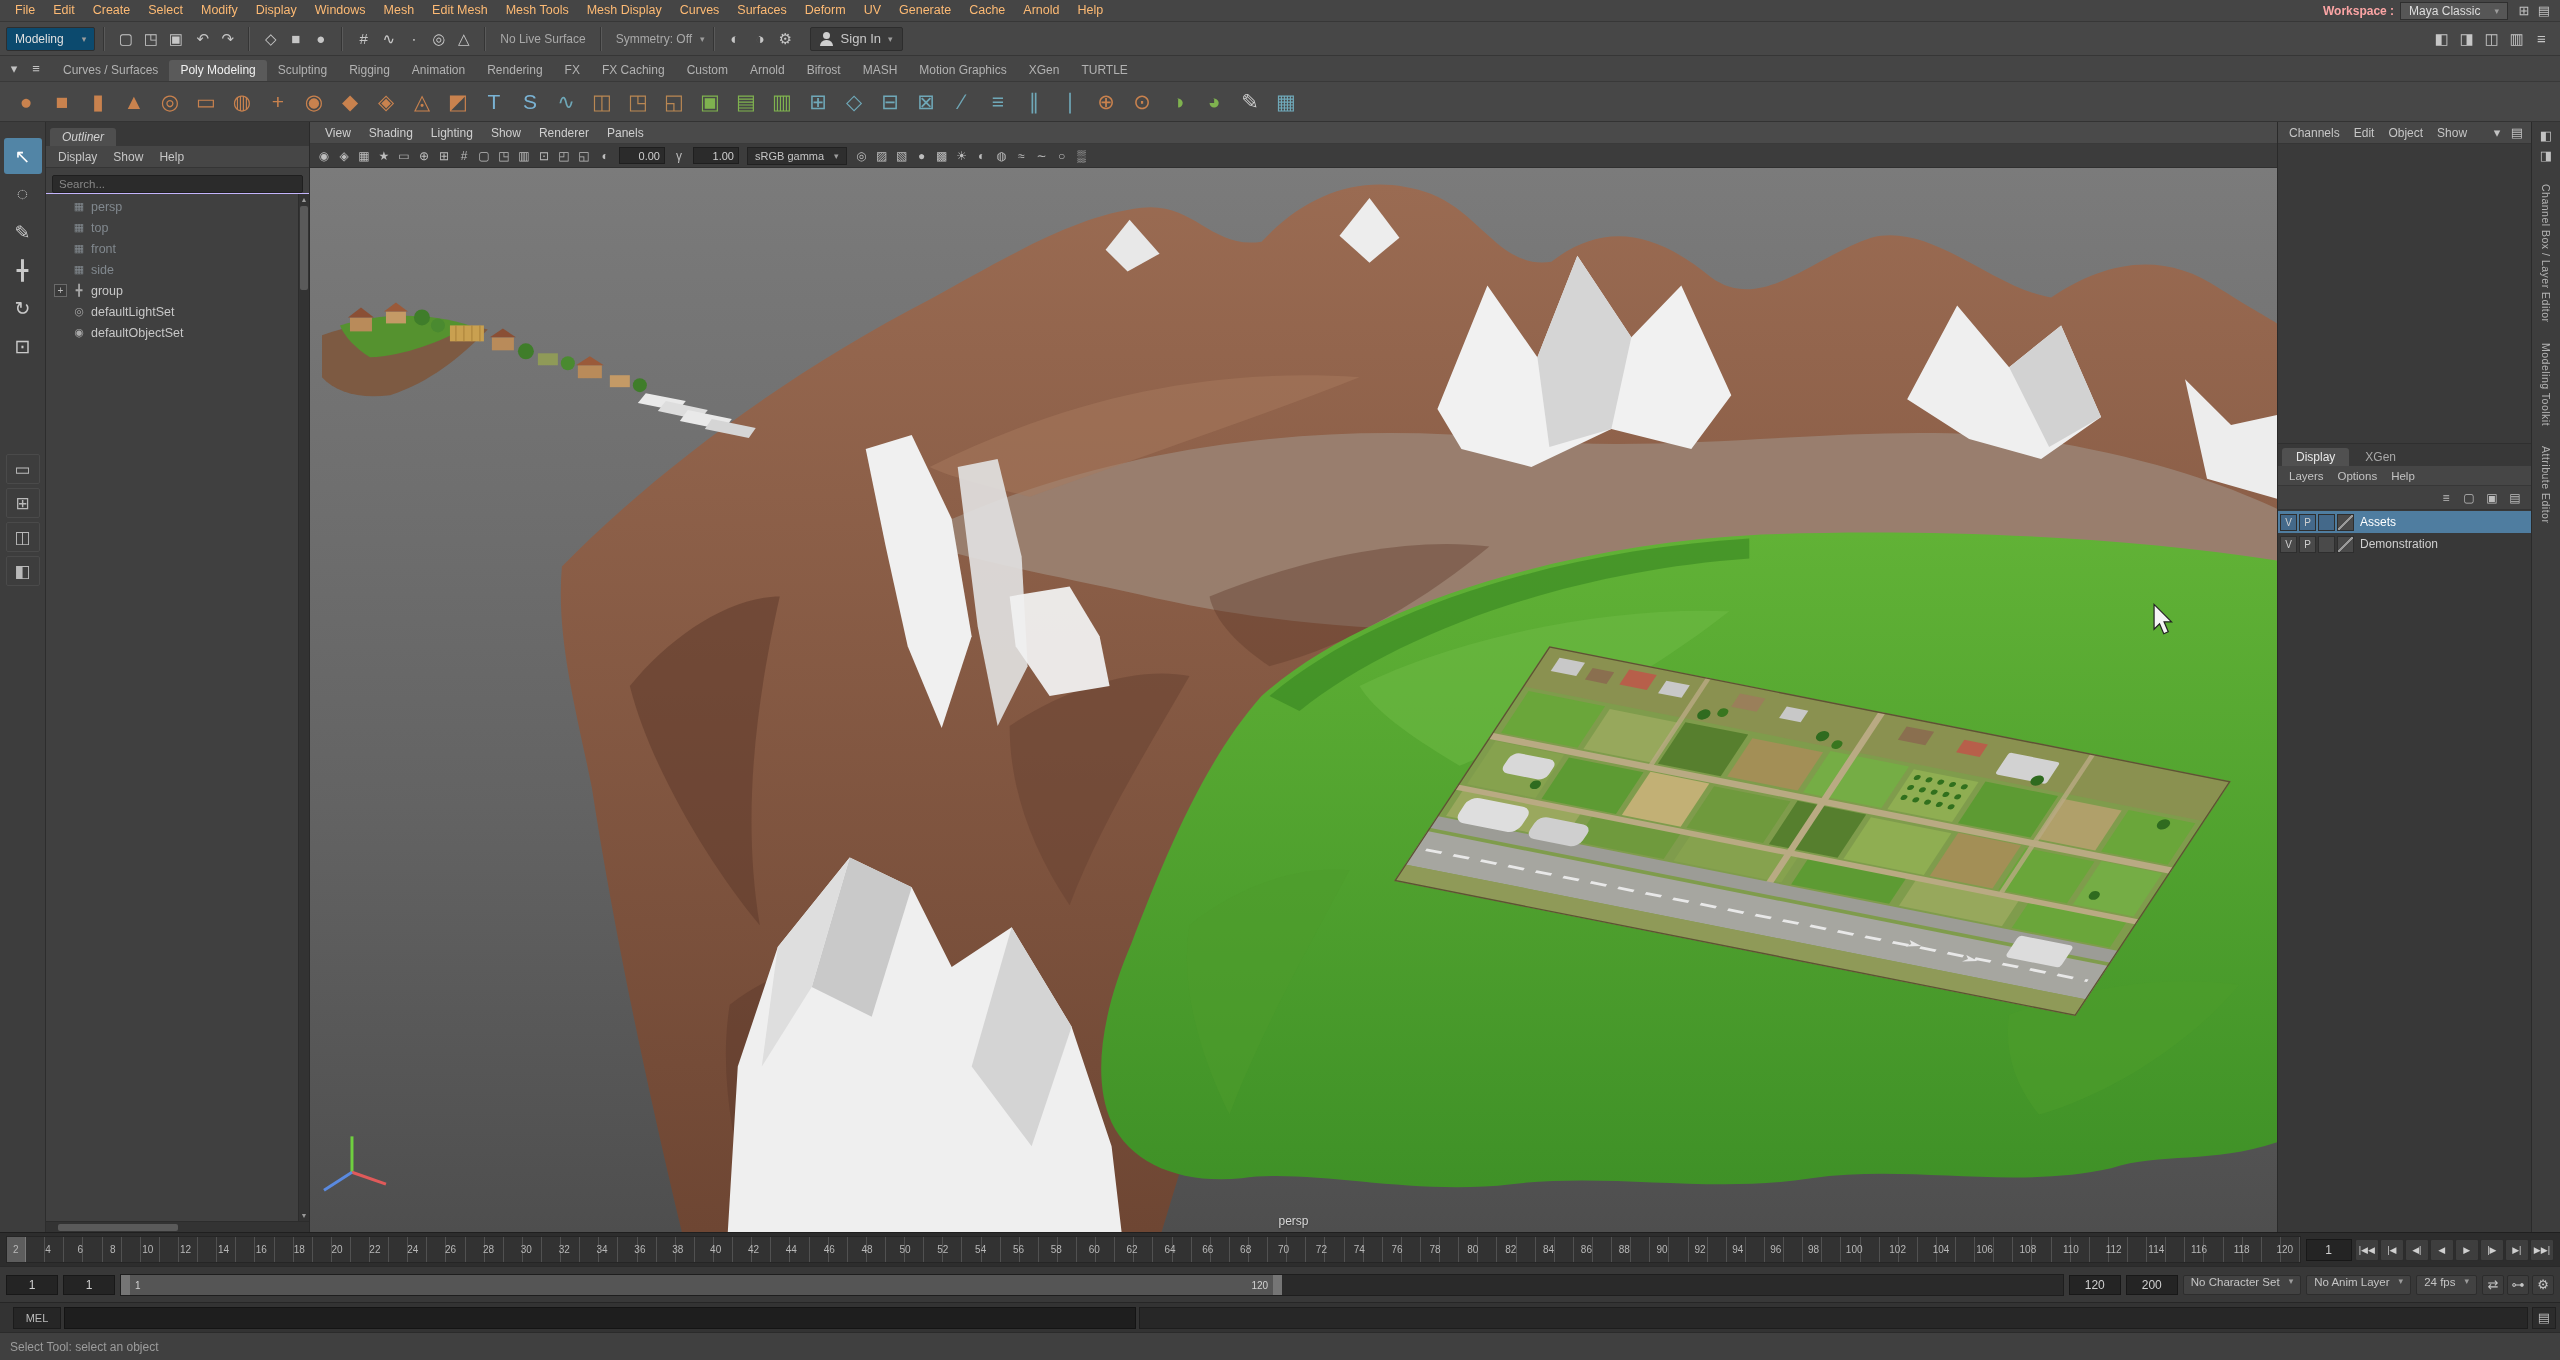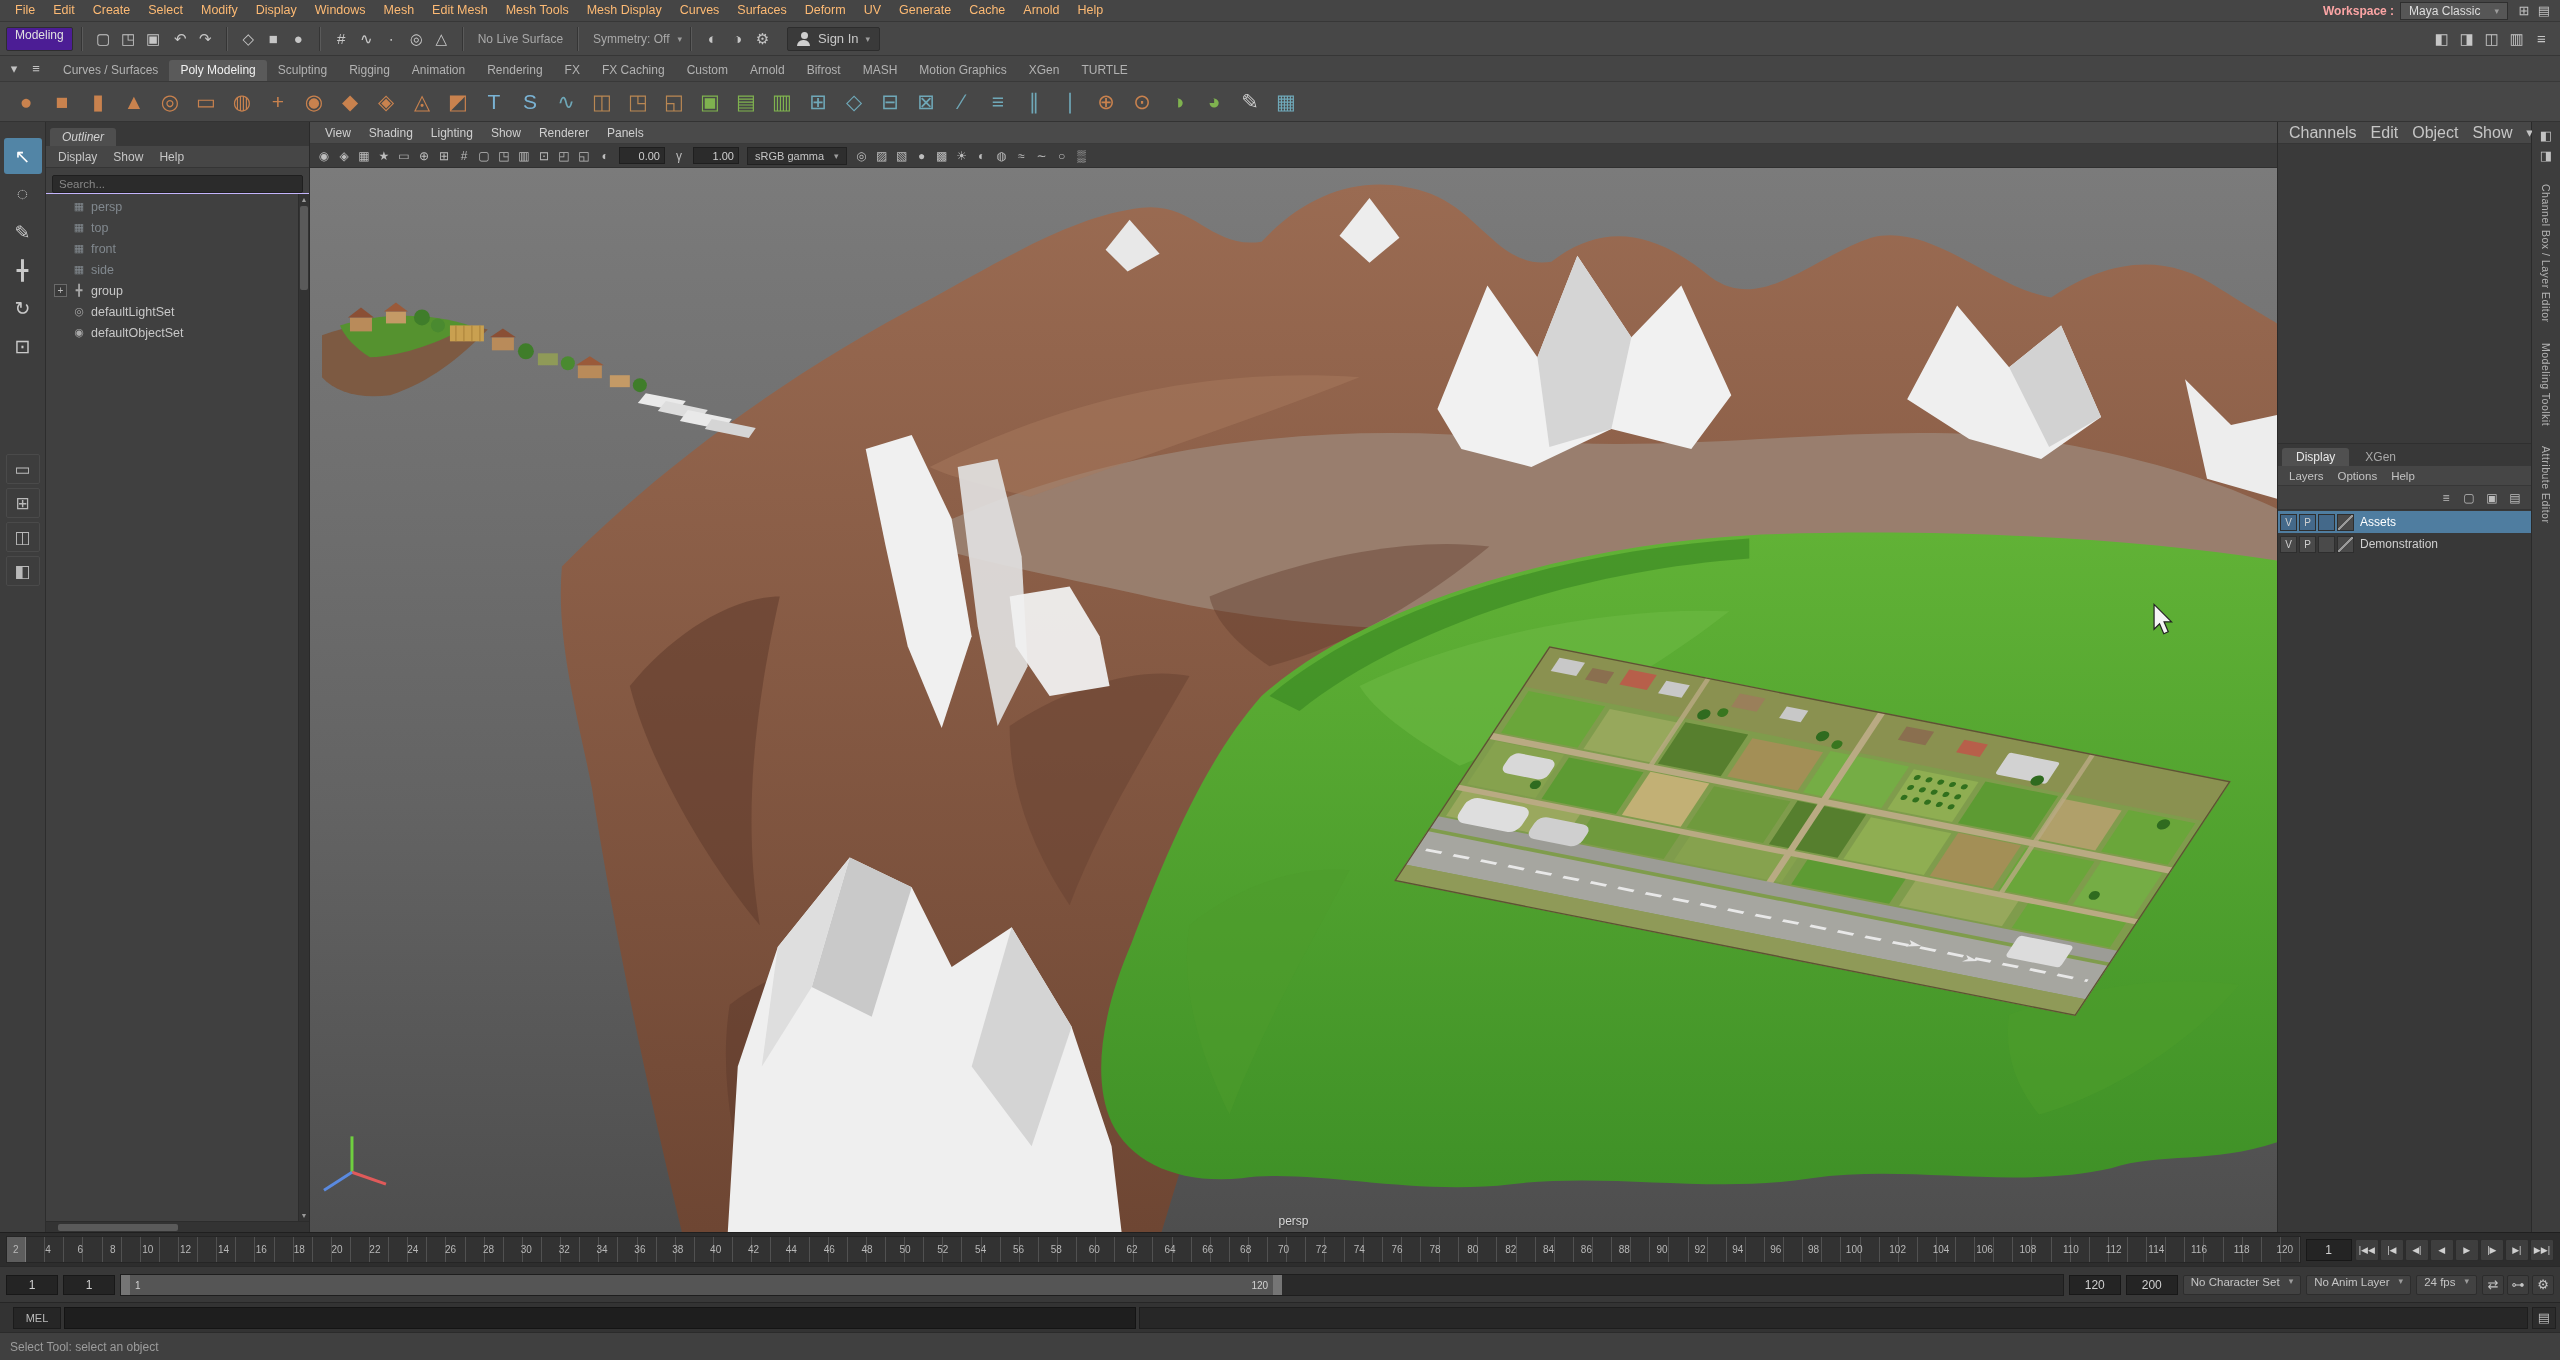--- a/index.html
+++ b/index.html
@@ -15,22 +15,22 @@
   .mb-right { margin-left:auto; display:flex; align-items:center; gap:6px; }
   .ws-label { font-size:12px; color:#fca5a5;font-weight:bold; }
   .ws-select { background:#565656; border:1px solid #2f2f2f; padding:1px 8px; font-size:12px;
                display:flex; align-items:center; gap:14px; color:#ddd; }
   .mini-icon { width:20px; height:18px; display:flex; align-items:center; justify-content:center;
                color:#c2c2c2; font-size:13px; }
 
   
   .status-line { height:34px; background:#474747; border-bottom:1px solid #363636;
                  display:flex; align-items:center; padding:0 6px; gap:2px; }
-  .menuset-dd { background:#4c1d95; border:1px solid #2e2e2e; border-radius:2px; height:24px;
-                display:flex; align-items:center; gap:24px; padding:0 8px; font-size:12px; color:#e0e0e0;flex-direction:column; }
+  .menuset-dd { background:#0c4a6e; border:1px solid #2e2e2e; border-radius:2px; height:24px;
+                display:flex; align-items:center; gap:18px; padding:0 8px; font-size:12px; color:#e0e0e0; }
   .vsep { width:2px; height:24px; margin:0 6px;
           background:linear-gradient(to right,#353535 50%,#5a5a5a 50%); }
   .sl-icon { width:25px; height:25px; display:flex; align-items:center; justify-content:center;
              font-size:15px; color:#c6c6c6; border-radius:2px; }
   .sl-text { font-size:12px; color:#a9a9a9; padding:0 6px; }
   .dd-caret { font-size:9px; color:#9d9d9d; }
   .signin { background:#3a3a3a; border:1px solid #2d2d2d; border-radius:2px; height:24px;
             display:flex; align-items:center; gap:7px; padding:0 9px; margin-left:10px; }
   .person { width:14px; }
   .person::before { content:""; display:block; width:7px; height:7px; border-radius:50%;
@@ -105,21 +105,21 @@
            gap:10px; padding:0 7px; font-size:11px; color:#c5c5c5; margin:0 4px; }
   .vp-canvas { flex:1; position:relative; min-height:0; background:#5c5c5c; }
   .vp-canvas svg { position:absolute; inset:0; width:100%; height:100%; }
   .persp-label { position:absolute; bottom:4px; left:50%; transform:translateX(-50%);
                  color:#d8d8d8; font-size:12px; text-shadow:0 1px 2px #00000066; }
 
   
   .right-panel { width:254px; background:#404040; display:flex; flex-direction:column; border-right:1px solid #2a2a2a; }
   .cb-menubar { height:22px; background:#474747; border-bottom:1px solid #353535;
                 display:flex; align-items:center; padding:0 4px; }
-  .cb-menu { padding:0 7px; font-size:16px; color:#c6c6c6; }
+  .cb-menu { padding:0 7px; font-size:12px; color:#c6c6c6; }
   .cb-corner { margin-left:auto; display:flex; }
   .cb-empty { flex:0 0 300px; background:#3a3a3a; border-bottom:1px solid #2f2f2f; }
   .layer-editor { flex:1; display:flex; flex-direction:column; min-height:0; }
   .le-tabs { height:22px; background:#383838; display:flex; align-items:flex-end; padding:0 4px; gap:2px; }
   .le-tab { padding:2px 14px; font-size:12px; color:#a8a8a8; border-radius:3px 3px 0 0; }
   .le-tab.active { background:#505050; color:#e8e8e8; }
   .le-menus { height:20px; background:#464646; border-bottom:1px solid #373737;
               display:flex; align-items:center; padding:0 4px; }
   .le-menu { padding:0 7px; font-size:11.5px; color:#c3c3c3; }
   .le-toolbar { height:24px; background:#414141; border-bottom:1px solid #333;

